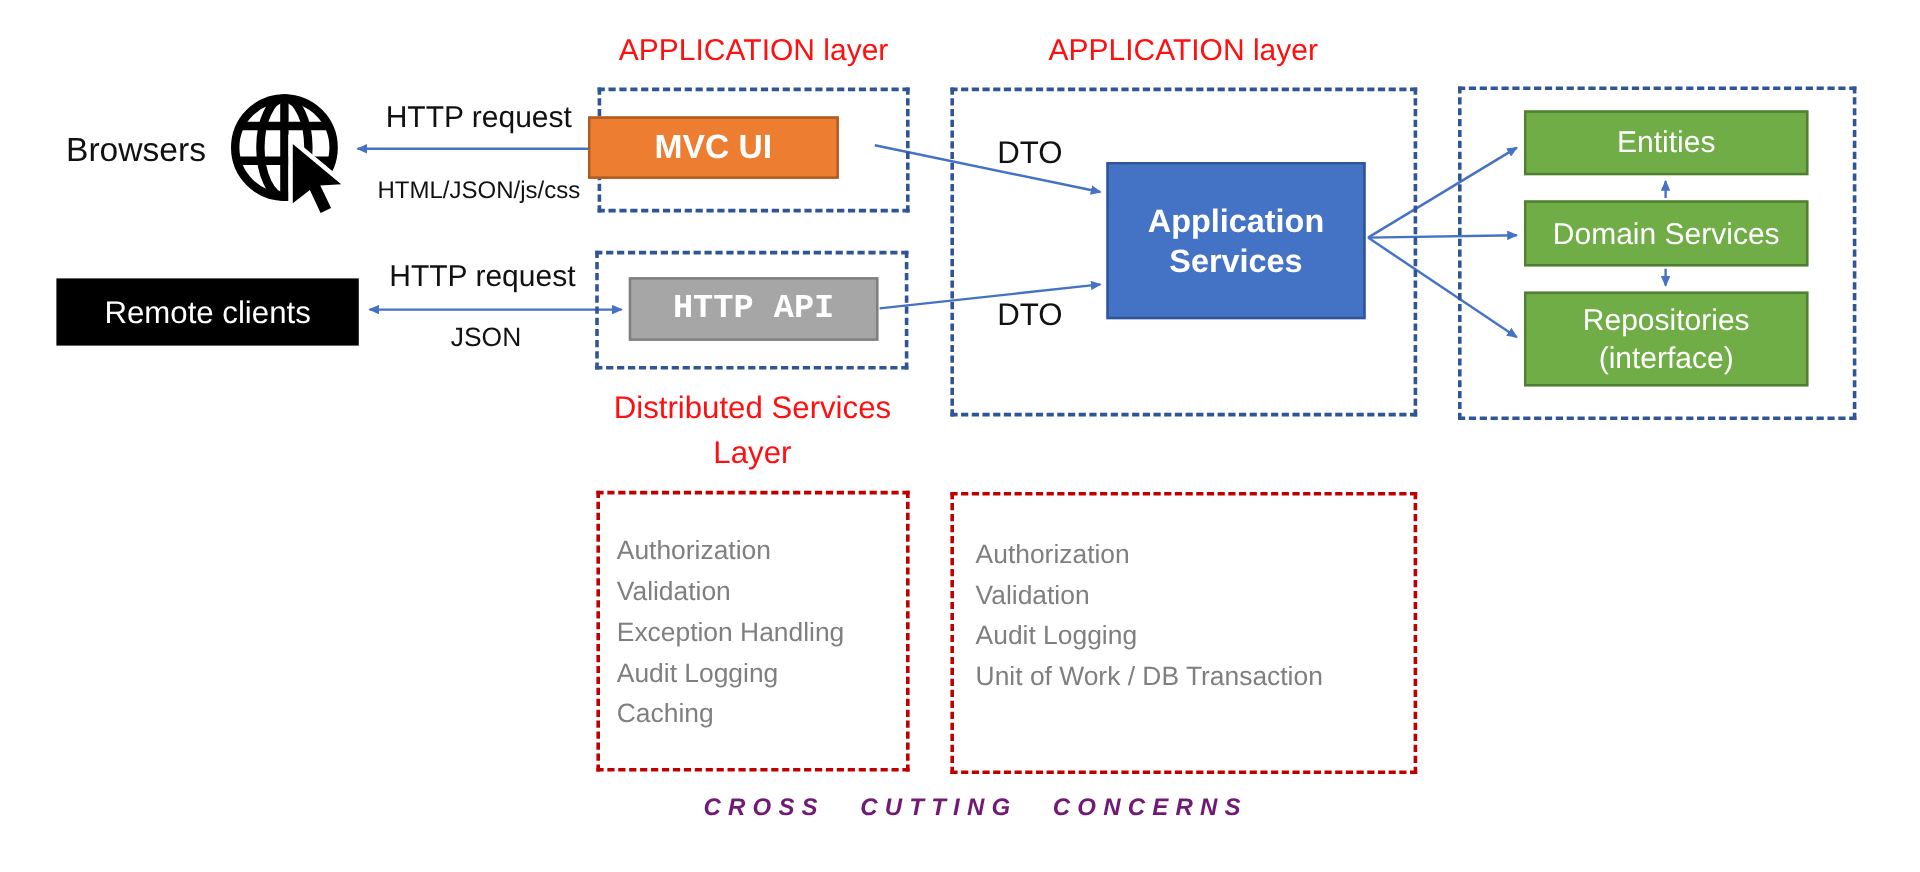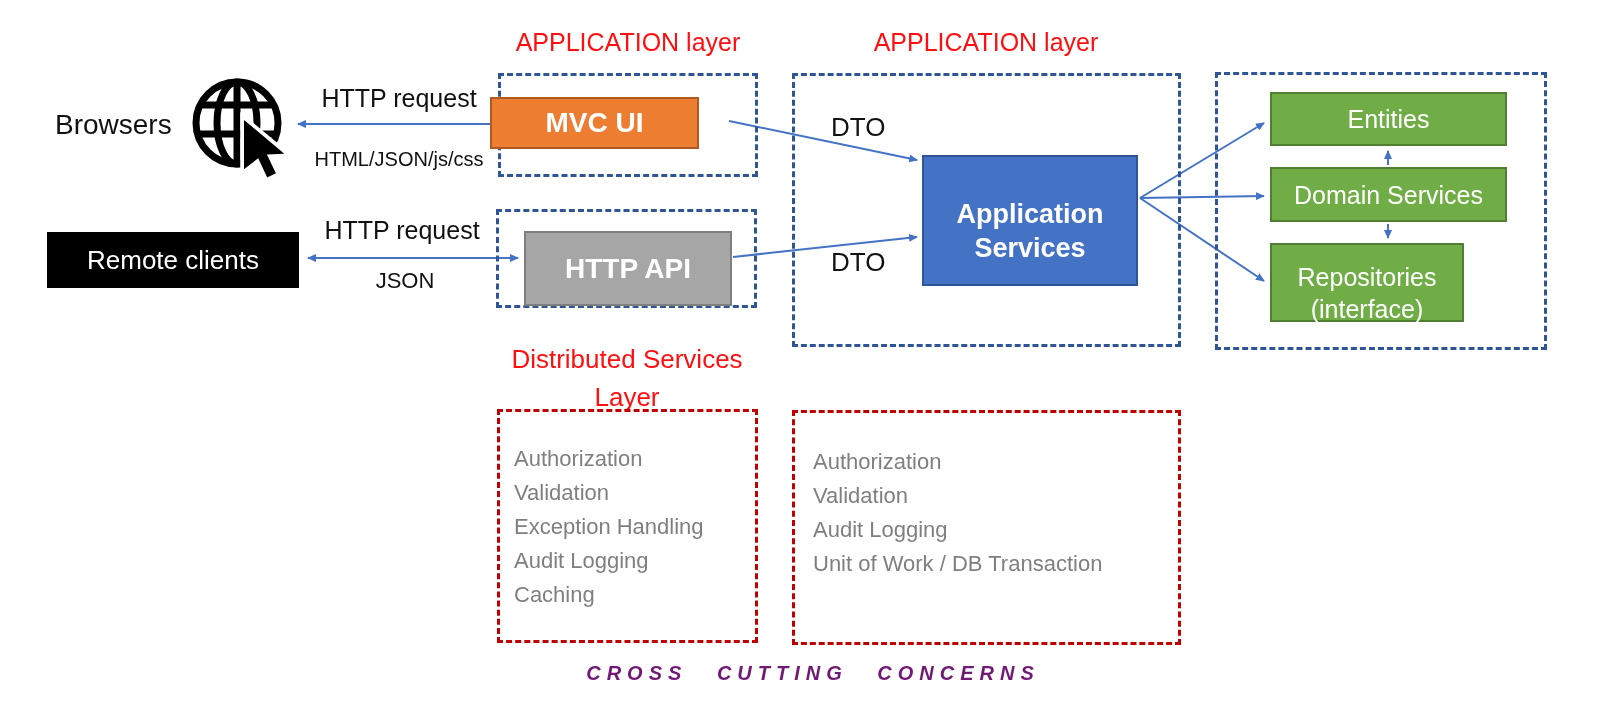--- a/index.html
+++ b/index.html
@@ -1,21 +1,21 @@
 <!DOCTYPE html>
 <html><head>
 <meta charset="utf-8">
 <style>
   html,body{margin:0;padding:0;background:#fff;}
   .canvas{
     position:relative;width:1600px;height:727px;background:#fff;overflow:hidden;
     font-family:"Liberation Sans", sans-serif;
   }
   .abs{position:absolute;box-sizing:border-box;}
-  .pre{white-space:pre-line;margin-top:20px;}
+  .pre{white-space:pre-line;}
   .center{text-align:center;}
 
   
   .layer-header{color:#FF0F0F;font-size:25px;font-weight:500;text-align:center;}
 
   
   .blue-dash{border:3px dashed #2F5597;}
   .red-dash{border:3px dashed #C00000;}
 
   
@@ -97,42 +97,42 @@
   </div>
   <div class="abs lbl lbl-big center" style="left:313px;top:216px;width:178px;">HTTP request</div>
   <div class="abs lbl lbl-json center" style="left:355px;top:268px;width:100px;">JSON</div>
 
   <div class="abs blue-dash" style="left:498px;top:73px;width:260px;height:104px;"></div>
   <div class="abs node mvc" style="left:490px;top:97px;width:209px;height:52px;text-align:center;">
     <span>MVC UI</span>
   </div>
 
   <div class="abs blue-dash" style="left:496px;top:209px;width:261px;height:99px;"></div>
-  <div class="abs node api" style="left:524px;top:231px;width:208px;height:75px;">
+  <div class="abs node api" style="left:524px;top:231px;width:208px;height:53px;font-family:Liberation Mono, monospace;">
     <span>HTTP API</span>
   </div>
   <div class="abs distributed-label pre" style="left:497px;top:320px;width:260px;">Distributed Services
 Layer</div>
 
   <div class="abs blue-dash" style="left:792px;top:73px;width:389px;height:274px;"></div>
   <div class="abs dto" style="left:831px;top:112px;">DTO</div>
   <div class="abs dto" style="left:831px;top:247px;">DTO</div>
   <div class="abs node appsvc pre" style="left:922px;top:135px;width:216px;height:131px;">
     <span class="pre">Application
 Services</span>
   </div>
 
   <div class="abs blue-dash" style="left:1215px;top:72px;width:332px;height:278px;"></div>
   <div class="abs node green" style="left:1270px;top:167px;width:237px;height:55px;">
     <span>Domain Services</span>
   </div>
   <div class="abs node green" style="left:1270px;top:92px;width:237px;height:54px;">
     <span>Entities</span>
   </div>
-  <div class="abs node green" style="left:1270px;top:243px;width:194px;height:79px;">
+  <div class="abs node green" style="left:1270px;top:243px;width:237px;height:79px;">
     <span class="pre">Repositories
 (interface)</span>
   </div>
 
   <div class="abs red-dash" style="left:497px;top:409px;width:261px;height:234px;">
     <div class="concern-list" style="margin:30px 0 0 14px;">
       <div>Authorization</div>
       <div>Validation</div>
       <div>Exception Handling</div>
       <div>Audit Logging</div>

